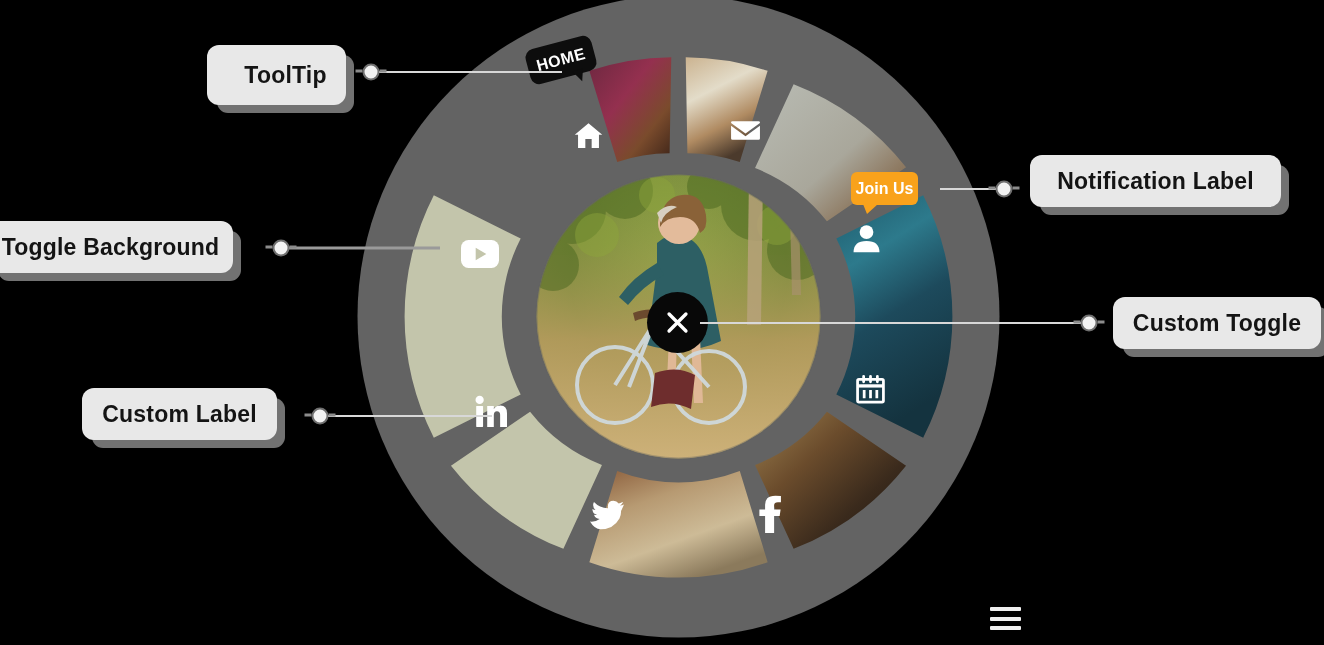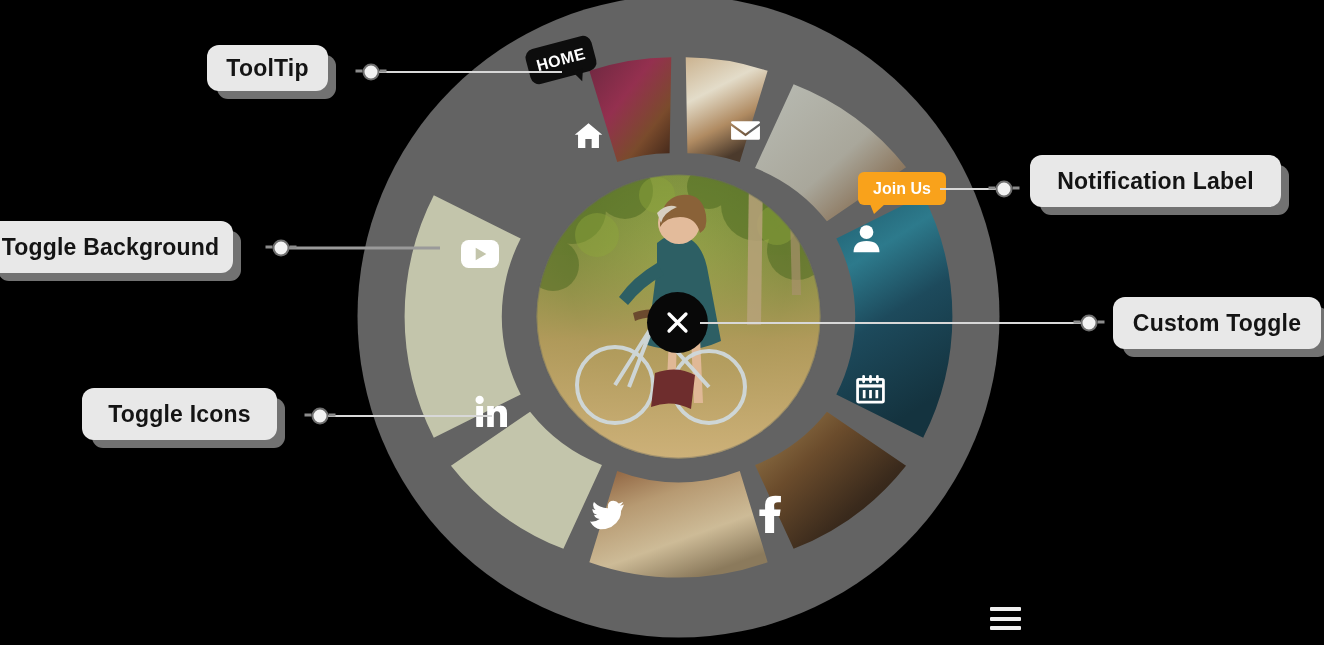--- a/index.html
+++ b/index.html
@@ -69,25 +69,24 @@
   #tooltip-home::after{
     content:"";position:absolute;
     left:42px;bottom:-8px;
     width:0;height:0;
     border-left:7px solid transparent;
     border-right:4px solid transparent;
     border-top:12px solid #0d0d0d;
   }
   #notification-joinus{
     left:851px;top:172px;
-    width:88px;height:33px;
+    width:67px;height:33px;
     background:#f9a21b;
     border-radius:6px;
     font-size:16px;
-    margin-left:7px;
   }
   #notification-joinus::after{
     content:"";position:absolute;
     left:12px;bottom:-9px;
     width:0;height:0;
     border-left:4px solid transparent;
     border-right:11px solid transparent;
     border-top:10px solid #f9a21b;
   }
 
@@ -329,30 +328,30 @@
 <div class="connector" style="left:940px;top:181px;width:90px;height:16px;">
   <div class="conn-line thin" style="left:0;width:66px;"></div>
   <div class="conn-dot" style="left:64px;"></div>
 </div>
 
 <div class="connector" style="left:700px;top:315px;width:400px;height:16px;">
   <div class="conn-line thin" style="left:0;width:390px;"></div>
   <div class="conn-dot" style="left:389px;"></div>
 </div>
 
-<div class="callout md" id="callout-tooltip" style="left:207px;top:45px;width:121px;height:46px;">
+<div class="callout md" id="callout-tooltip" style="left:207px;top:45px;width:121px;height:60px;padding-left:18px;">
   <span>ToolTip</span>
 </div>
 
 <div class="callout md" id="callout-image-background" style="left:-12px;top:221px;width:245px;height:52px;">
   <span>Toggle Background</span>
 </div>
 
 <div class="callout md" id="callout-custom-icons" style="left:82px;top:388px;width:195px;height:52px;">
-  <span>Toggle Icons</span>
+  <span>Custom Label</span>
 </div>
 
 <div class="callout md" id="callout-notification-label" style="left:1030px;top:155px;width:251px;height:52px;">
   <span>Notification Label</span>
 </div>
 
 <div class="callout md" id="callout-custom-toggle" style="left:1113px;top:297px;width:208px;height:52px;justify-content:center;">
   <span>Custom Toggle</span>
 </div>
 

